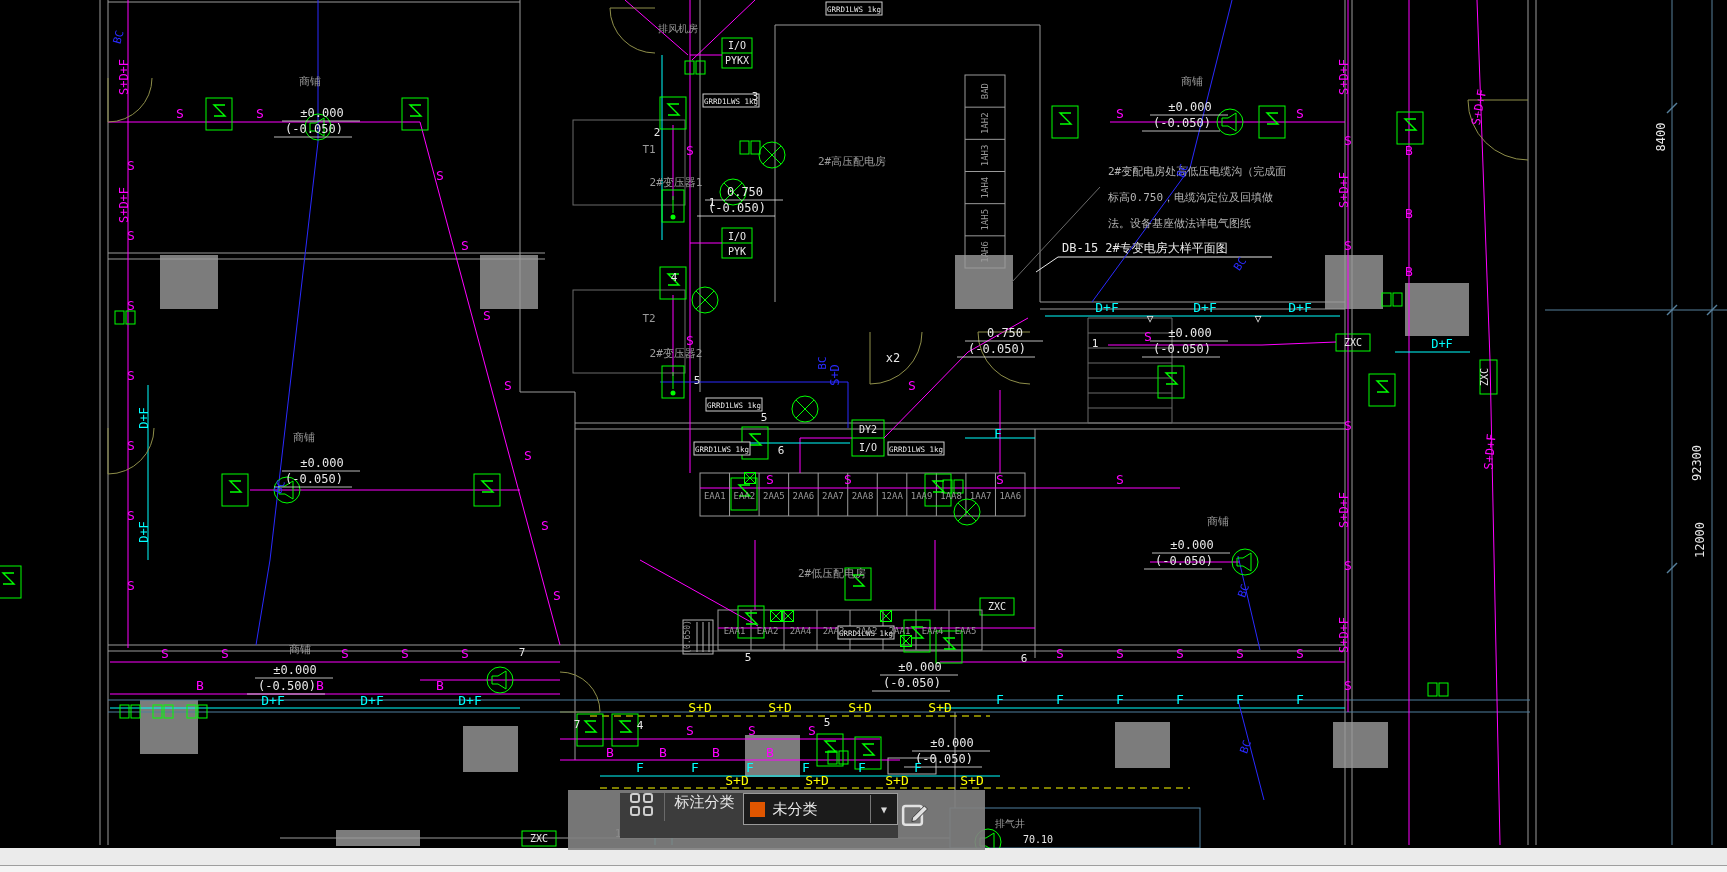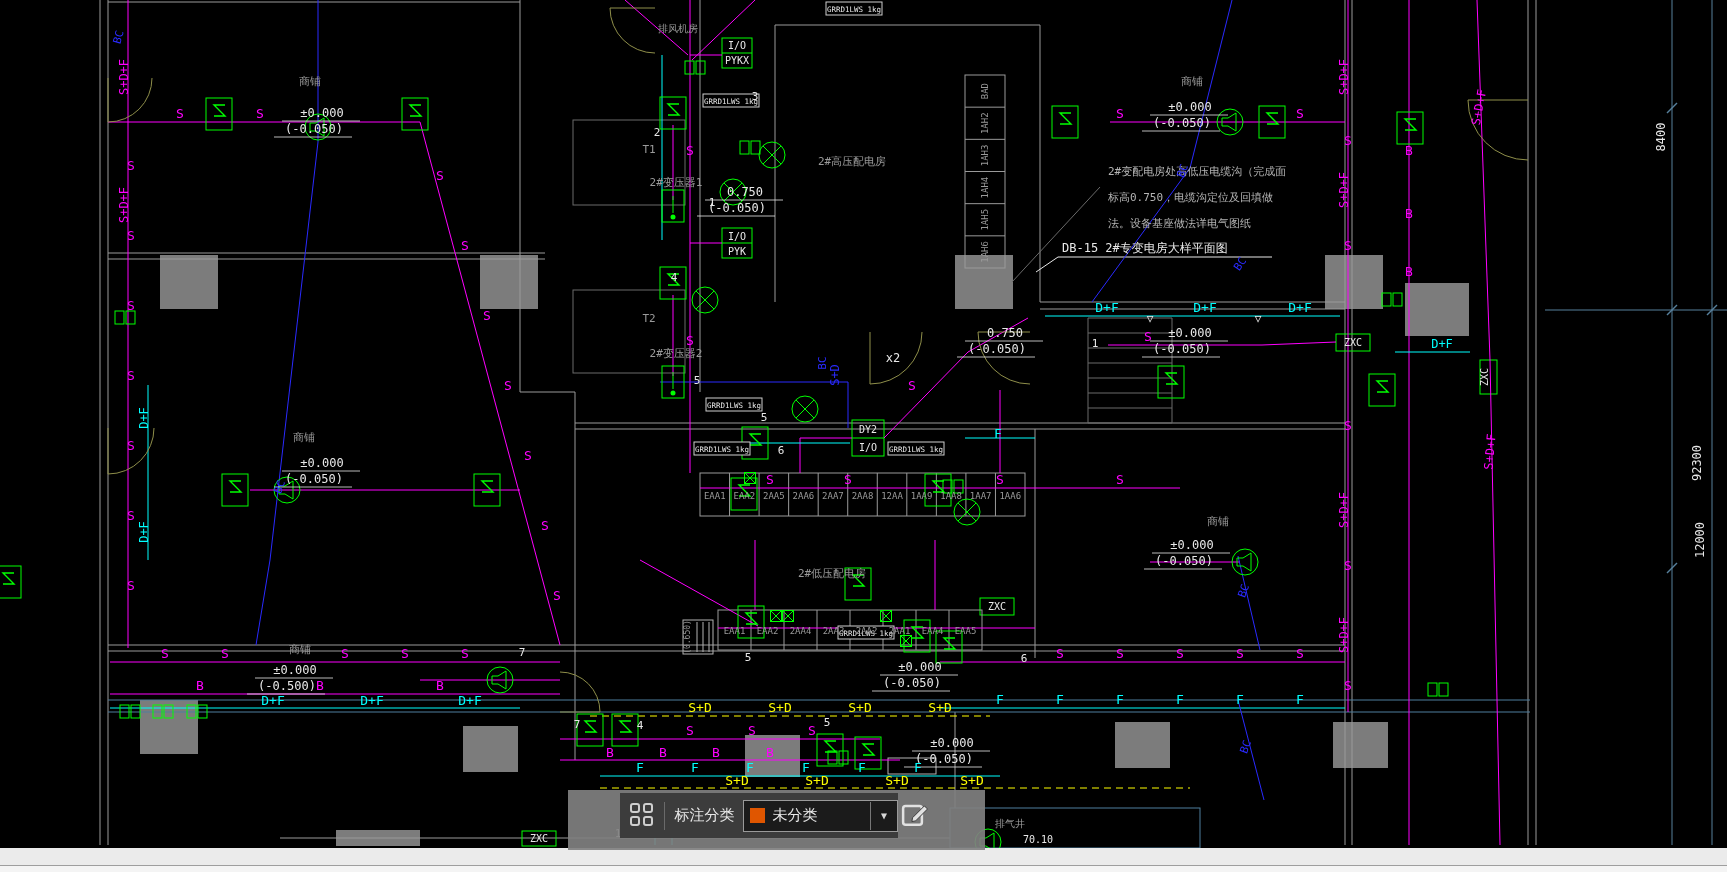--- a/index.html
+++ b/index.html
@@ -4,21 +4,21 @@
 <style>
   html,body{margin:0;padding:0;background:#222;}
   .app{position:relative;width:1727px;height:872px;overflow:hidden;background:#000;
        font-family:"DejaVu Sans Mono",monospace;}
   .canvas-wrap{position:absolute;left:0;top:0;width:1727px;height:848px;background:#000;}
   svg text{font-family:"DejaVu Sans Mono",monospace;}
   
   .anno-panel{position:absolute;left:568px;top:790px;width:417px;height:60px;
       background:rgba(128,128,128,0.92);display:flex;align-items:center;z-index:5;}
   .anno-toolbar{position:absolute;left:52px;top:3px;width:278px;height:45px;background:#3c3c3c;
-      display:flex;align-items:center;}
+      display:flex;align-items:flex-start;}
   .grid-btn{margin-left:10px;width:26px;height:26px;background:none;border:none;cursor:pointer;
       display:grid;grid-template-columns:10px 10px;grid-template-rows:10px 10px;gap:3px;padding:0;}
   .grid-btn i{border:2px solid #cfcfcf;border-radius:3px;display:block;}
   .sep{width:1px;height:28px;background:#6a6a6a;margin:0 9px 0 9px;}
   .anno-label{color:#e8e8e8;font-size:15px;font-family:"Liberation Sans",sans-serif;white-space:nowrap;}
   .dropdown{margin-left:9px;width:156px;height:30px;background:#1b1b1b;border:1px solid #9a9a9a;
       display:flex;align-items:center;cursor:pointer;}
   .swatch{width:15px;height:15px;margin-left:6px;display:inline-block;}
   .dd-value{color:#e8e8e8;font-size:15px;margin-left:7px;flex:1;
       font-family:Liberation Serif, serif;white-space:nowrap;overflow:hidden;}

